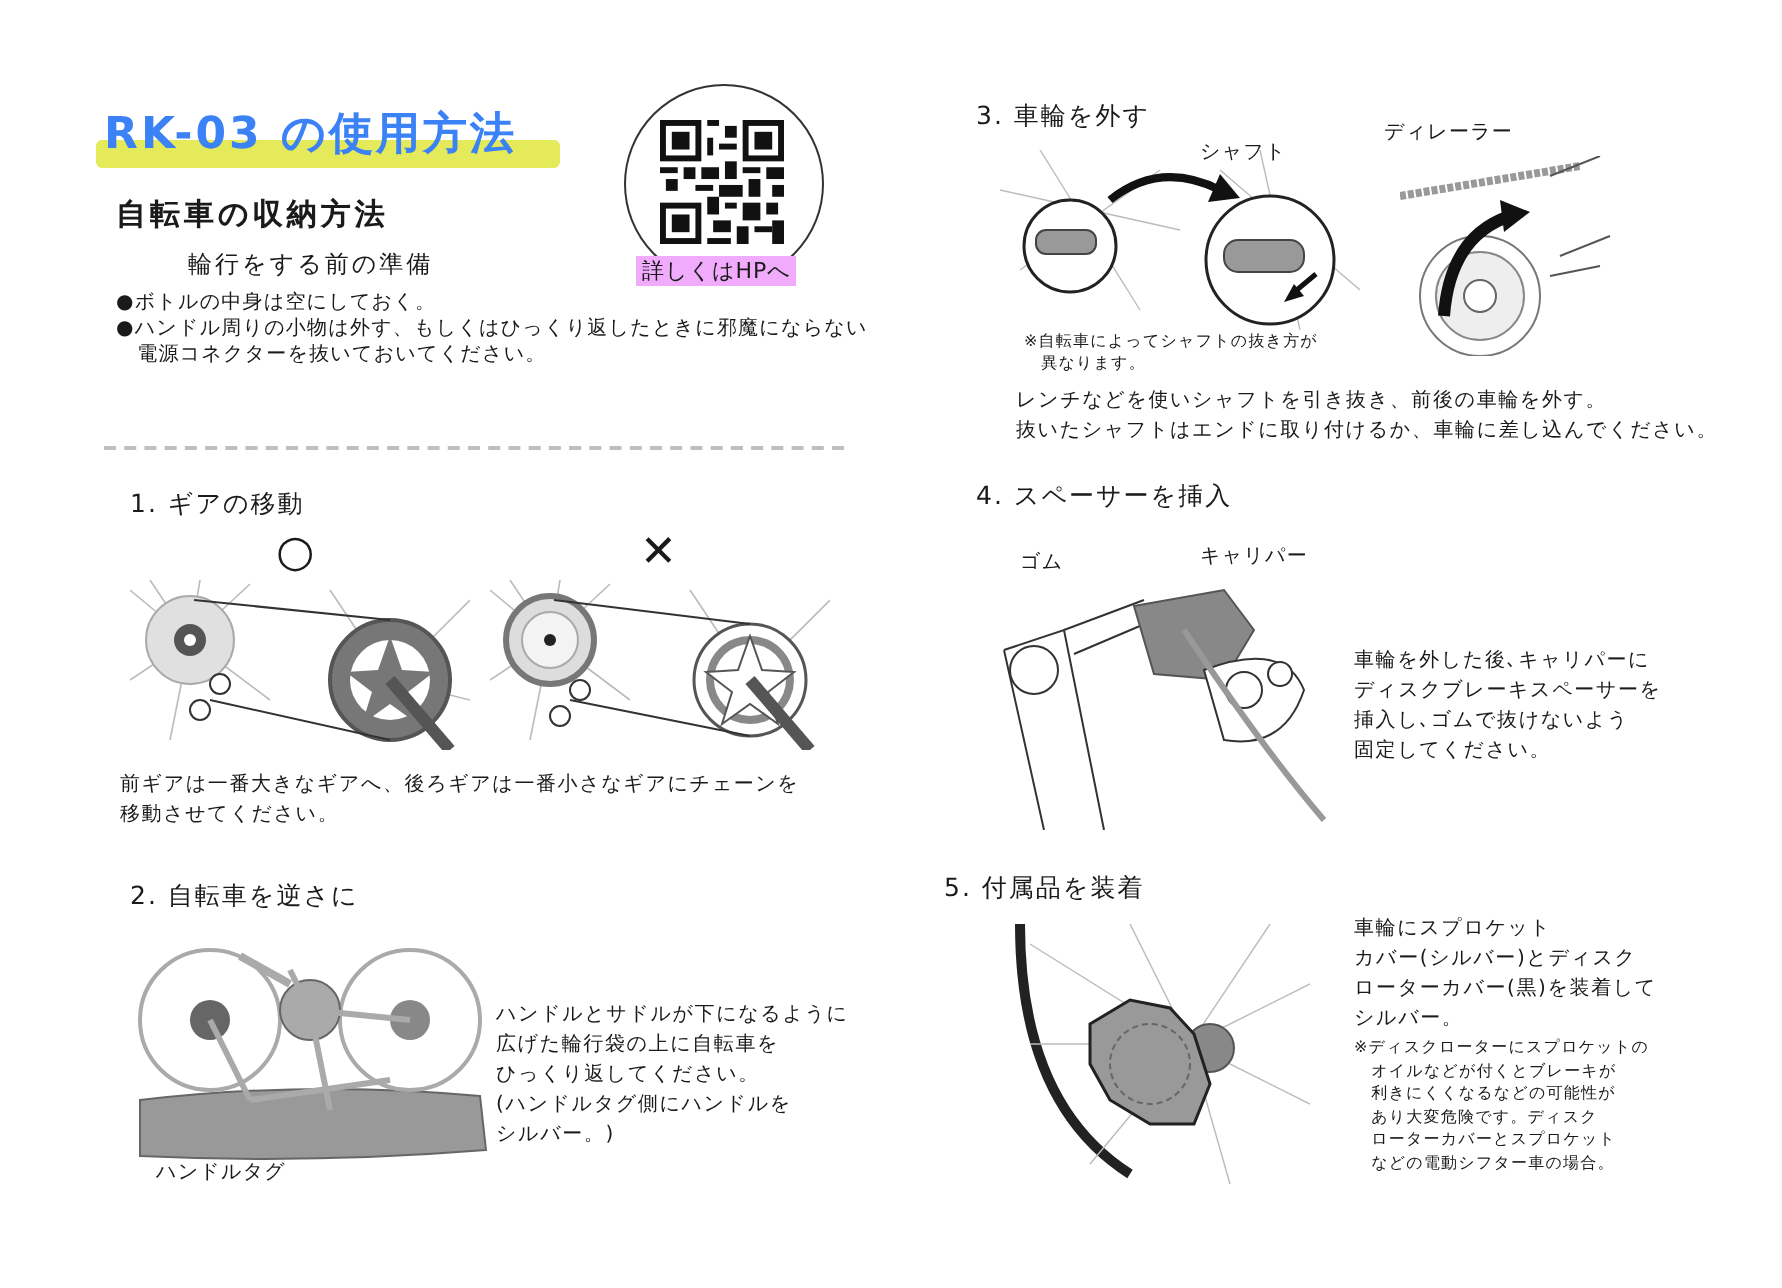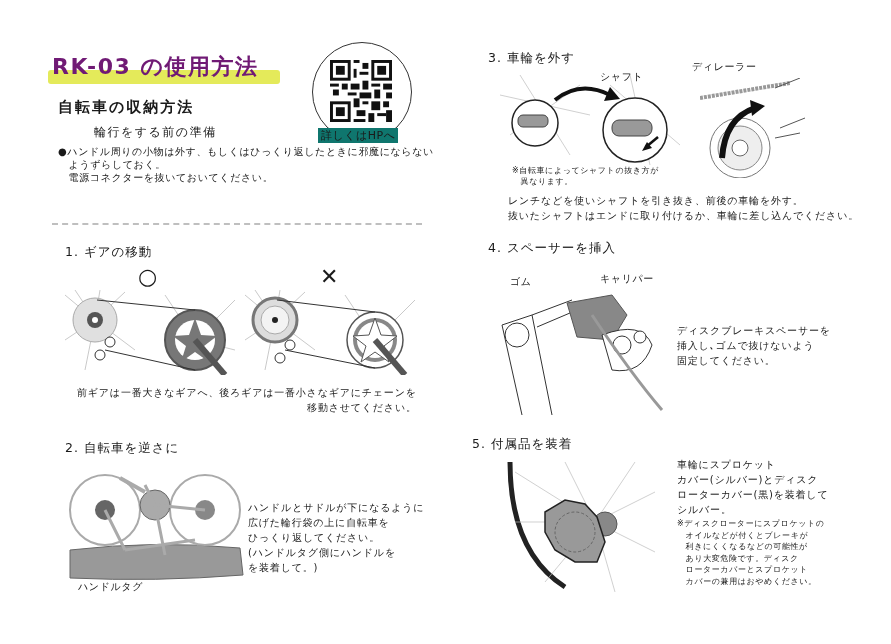--- a/index.html
+++ b/index.html
@@ -1,29 +1,29 @@
 <!DOCTYPE html>
 <html><head>
 <meta charset="utf-8">
 <style>
   * { box-sizing: border-box; margin: 0; padding: 0; }
   body { width: 891px; height: 644px; background: #ffffff; font-family: "DejaVu Sans", sans-serif; color: #1a1a1a; position: relative; overflow: hidden; }
   .abs { position: absolute; }
   .title-wrap { left: 52px; top: 52px; }
   .title-hl { position: absolute; left: -4px; top: 18px; width: 232px; height: 14px; background: #e4ea5a; border-radius: 3px; }
-  .title { position: relative; font-size: 22px; font-weight: bold; letter-spacing: 1.5px; color: #701a75; font-family: "DejaVu Sans", sans-serif; }
+  .title { position: relative; font-size: 22px; font-weight: bold; letter-spacing: 1.5px; color: #3b82f6; font-family: "DejaVu Sans", sans-serif; }
   .h2 { font-size: 15px; font-weight: bold; letter-spacing: 2px; }
   .h3 { font-size: 12px; letter-spacing: 1.5px; margin-left: 36px; }
   .small { font-size: 10px; line-height: 13px; letter-spacing: 0.6px; }
   .body { font-size: 10px; line-height: 15px; letter-spacing: 0.8px; }
   .sec-title { font-size: 12.5px; letter-spacing: 1px; }
   .dash { left: 52px; top: 223px; width: 370px; border-top: 2px dashed #bfbfbf; }
   .qr-circle { left: 312px; top: 42px; width: 100px; height: 100px; border: 1px solid #333; border-radius: 50%; }
   .qr { left: 330px; top: 60px; width: 62px; height: 62px; }
-  .qr-label { left: 318px; top: 128px; font-size: 11px; letter-spacing: 0.5px; background: #0f766e; padding: 0 3px; }
+  .qr-label { left: 318px; top: 128px; font-size: 11px; letter-spacing: 0.5px; background: #f0abfc; padding: 0 3px; }
   .mark { font-size: 22px; }
   svg { display: block; }
 </style>
 </head>
 <body>
 
 <div class="abs title-wrap">
   <div class="title-hl"></div>
   <div class="title">RK-03 の使用方法</div>
 </div>
@@ -67,22 +67,22 @@
         <rect x="19" y="17" width="2" height="4"></rect>
         <rect x="8" y="20" width="4" height="1"></rect>
     </g>
   </svg>
 </div>
 <div class="abs qr-label">詳しくはHPへ</div>
 
 <div class="abs h2" style="left:58px; top:98px;">自転車の収納方法</div>
 <div class="abs h3" style="left:58px; top:124px;">輪行をする前の準備</div>
 <div class="abs small" style="left:58px; top:145px;">
+  <div>●ボトルの中身は空にしておく。</div>
   <div>●ハンドル周りの小物は外す、もしくはひっくり返したときに邪魔にならない</div>
-  <div>　ようずらしておく。</div>
   <div>　電源コネクターを抜いておいてください。</div>
 </div>
 <div class="abs dash"></div>
 
 <div class="abs sec-title" style="left:65px; top:244px;">1. ギアの移動</div>
 <div class="abs mark" style="left:138px; top:264px;">○</div>
 <div class="abs mark" style="left:320px; top:264px;">✕</div>
 <div class="abs" style="left:65px; top:290px;">
   <svg width="170" height="85" viewBox="0 0 170 85">
     <g stroke="#bbb" stroke-width="0.8">
@@ -130,21 +130,21 @@
     <circle cx="130" cy="50" r="28" fill="#fff" stroke="#555" stroke-width="1.5"></circle>
     <circle cx="130" cy="50" r="22" fill="#888"></circle>
       <circle cx="130" cy="50" r="18" fill="#fff"></circle>
     <polygon points="130,28 136,45 152,46 139,56 144,72 130,62 116,72 121,56 108,46 124,45" fill="#fff" stroke="#555"></polygon>
     <line x1="130" y1="50" x2="160" y2="85" stroke="#555" stroke-width="6"></line>
     <path d="M32 10 L130 22 M40 60 L130 78" stroke="#333" fill="none"></path>
     <circle cx="45" cy="55" r="5" fill="#fff" stroke="#333"></circle>
       <circle cx="35" cy="68" r="5" fill="#fff" stroke="#333"></circle>
   </svg>
 </div>
-<div class="abs body" style="left:77px; top:385px;text-align:right;">
+<div class="abs body" style="left:60px; top:385px;">
   <div>前ギアは一番大きなギアへ、後ろギアは一番小さなギアにチェーンを</div>
   <div>移動させてください。</div>
 </div>
 
 <div class="abs sec-title" style="left:65px; top:440px;">2. 自転車を逆さに</div>
 <div class="abs" style="left:65px; top:470px;">
   <svg width="180" height="110" viewBox="0 0 180 110">
     <path d="M5 80 Q90 70 175 78 L178 105 Q90 112 5 108 Z" fill="#999" stroke="#666"></path>
     <circle cx="40" cy="40" r="35" fill="none" stroke="#aaa" stroke-width="2"></circle>
     <circle cx="140" cy="40" r="35" fill="none" stroke="#aaa" stroke-width="2"></circle>
@@ -154,21 +154,21 @@
     <path d="M40 40 L60 80 M90 35 L100 85 M90 35 L140 40 M60 80 L130 70 M90 35 L80 15" stroke="#aaa" stroke-width="3" fill="none"></path>
     <path d="M80 22 L55 8" stroke="#aaa" stroke-width="4"></path>
   </svg>
 </div>
 <div class="abs small" style="left:78px; top:580px;">ハンドルタグ</div>
 <div class="abs body" style="left:248px; top:500px;">
   <div>ハンドルとサドルが下になるように</div>
   <div>広げた輪行袋の上に自転車を</div>
   <div>ひっくり返してください。</div>
   <div>(ハンドルタグ側にハンドルを</div>
-  <div>を装着して。)</div>
+  <div>シルバー。)</div>
 </div>
 
 <div class="abs sec-title" style="left:488px; top:50px;">3. 車輪を外す</div>
 <div class="abs small" style="left:600px; top:70px;">シャフト</div>
 <div class="abs small" style="left:692px; top:60px;">ディレーラー</div>
 <div class="abs" style="left:500px; top:75px;">
   <svg width="180" height="90" viewBox="0 0 180 90">
     <g stroke="#bbb" stroke-width="0.7">
       <line x1="0" y1="20" x2="90" y2="40"></line>
         <line x1="10" y1="60" x2="80" y2="10"></line>
@@ -215,20 +215,21 @@
     <circle cx="25" cy="50" r="12" fill="#fff" stroke="#333"></circle>
     <path d="M40 30 L80 15 M45 42 L85 25" stroke="#333"></path>
     <polygon points="75,18 120,10 135,30 120,55 85,52" fill="#888" stroke="#555"></polygon>
     <path d="M110 50 Q150 35 160 60 Q150 90 120 85 Z" fill="#fff" stroke="#333"></path>
     <circle cx="130" cy="60" r="9" fill="#fff" stroke="#333"></circle>
     <circle cx="148" cy="52" r="6" fill="#fff" stroke="#333"></circle>
     <path d="M100 30 Q140 90 170 125" stroke="#999" stroke-width="3" fill="none"></path>
   </svg>
 </div>
 <div class="abs body" style="left:677px; top:323px;">
+  <div>車輪を外した後､キャリパーに</div>
   <div>ディスクブレーキスペーサーを</div>
   <div>挿入し､ゴムで抜けないよう</div>
   <div>固定してください。</div>
 </div>
 
 <div class="abs sec-title" style="left:472px; top:436px;">5. 付属品を装着</div>
 <div class="abs" style="left:505px; top:462px;">
   <svg width="150" height="130" viewBox="0 0 150 130">
     <path d="M5 0 Q5 90 60 125" stroke="#222" stroke-width="5" fill="none"></path>
     <g stroke="#bbb" stroke-width="0.7">
@@ -251,14 +252,14 @@
   <div>カバー(シルバー)とディスク</div>
   <div>ローターカバー(黒)を装着して</div>
   <div>シルバー。</div>
 </div>
 <div class="abs small" style="left:677px; top:518px; font-size:8px; line-height:11.5px;">
   <div>※ディスクローターにスプロケットの</div>
   <div>　オイルなどが付くとブレーキが</div>
   <div>　利きにくくなるなどの可能性が</div>
   <div>　あり大変危険です。ディスク</div>
   <div>　ローターカバーとスプロケット</div>
-  <div>　カバーの兼用はおやめください。</div>
+  <div>　などの電動シフター車の場合。</div>
 </div>
 
 </body></html>

